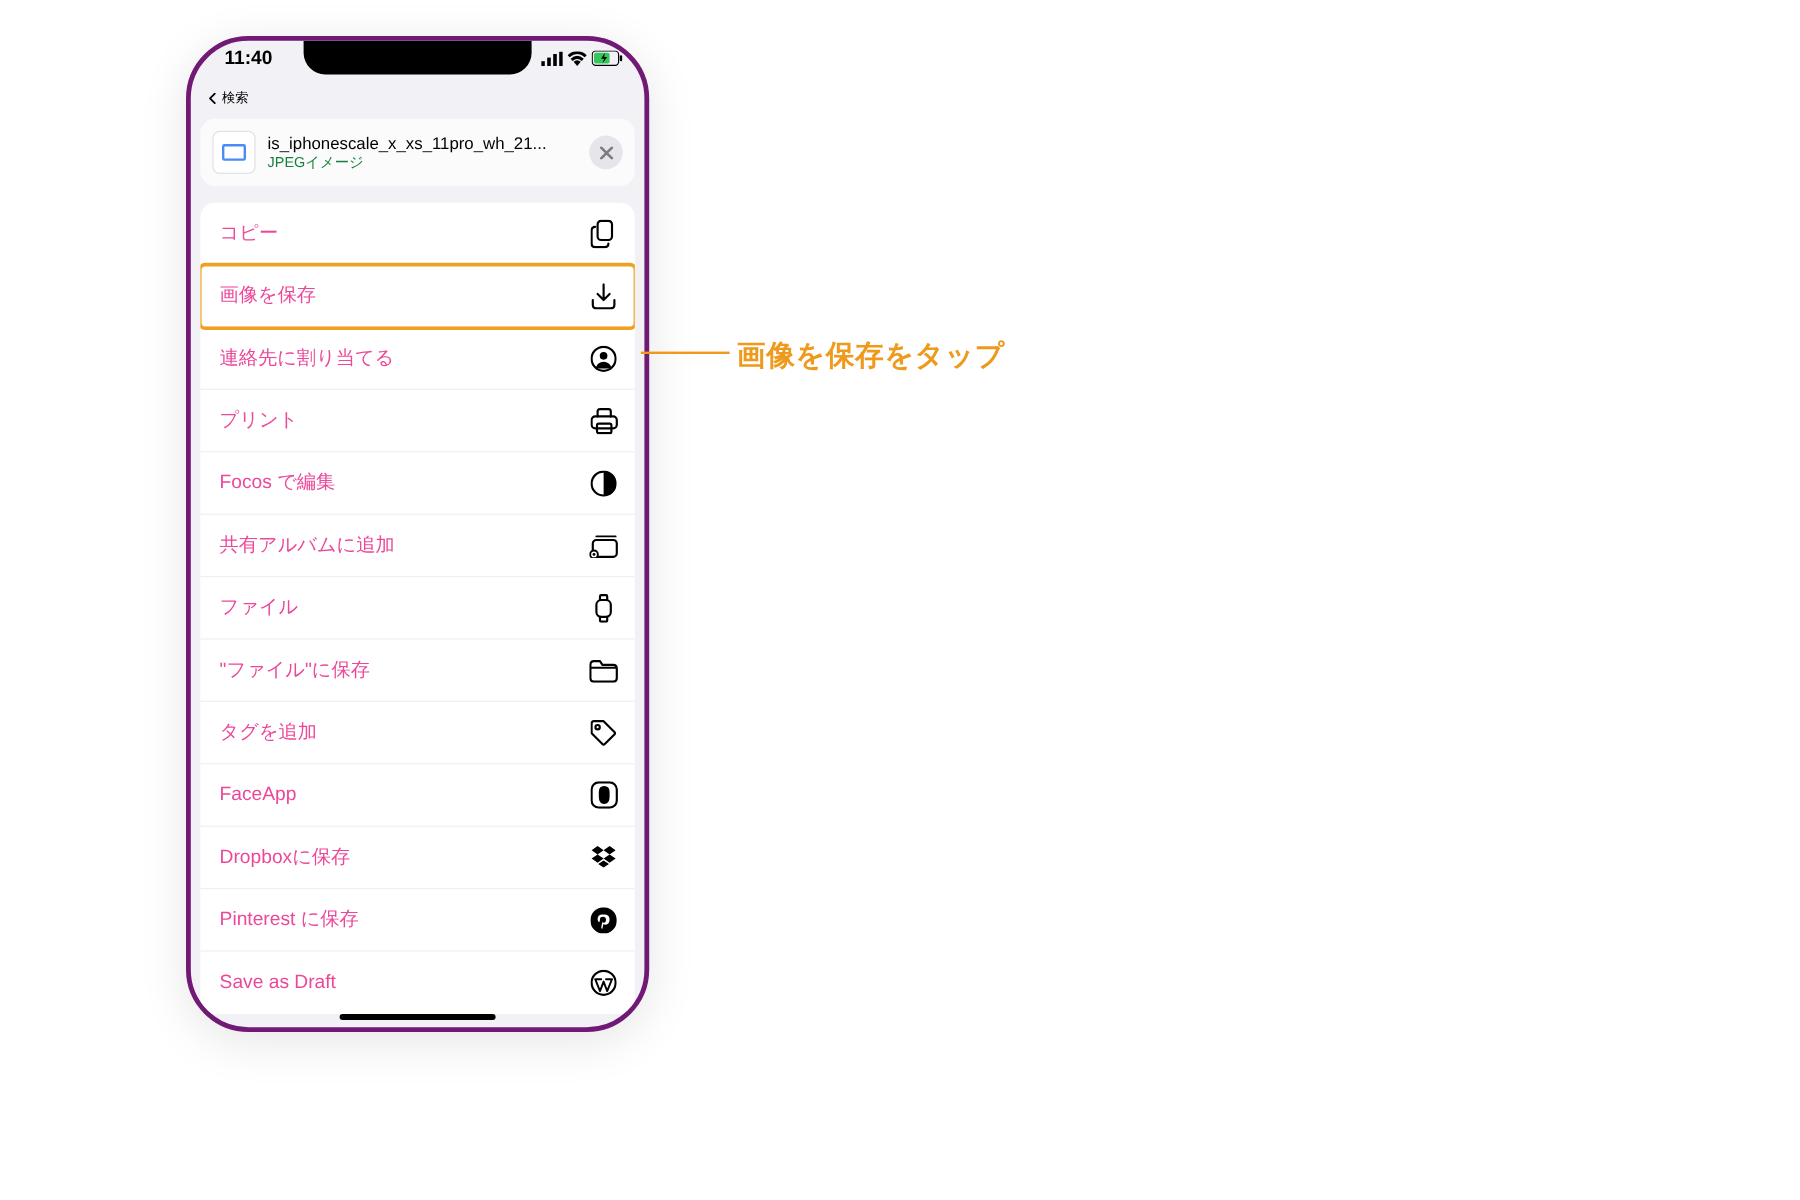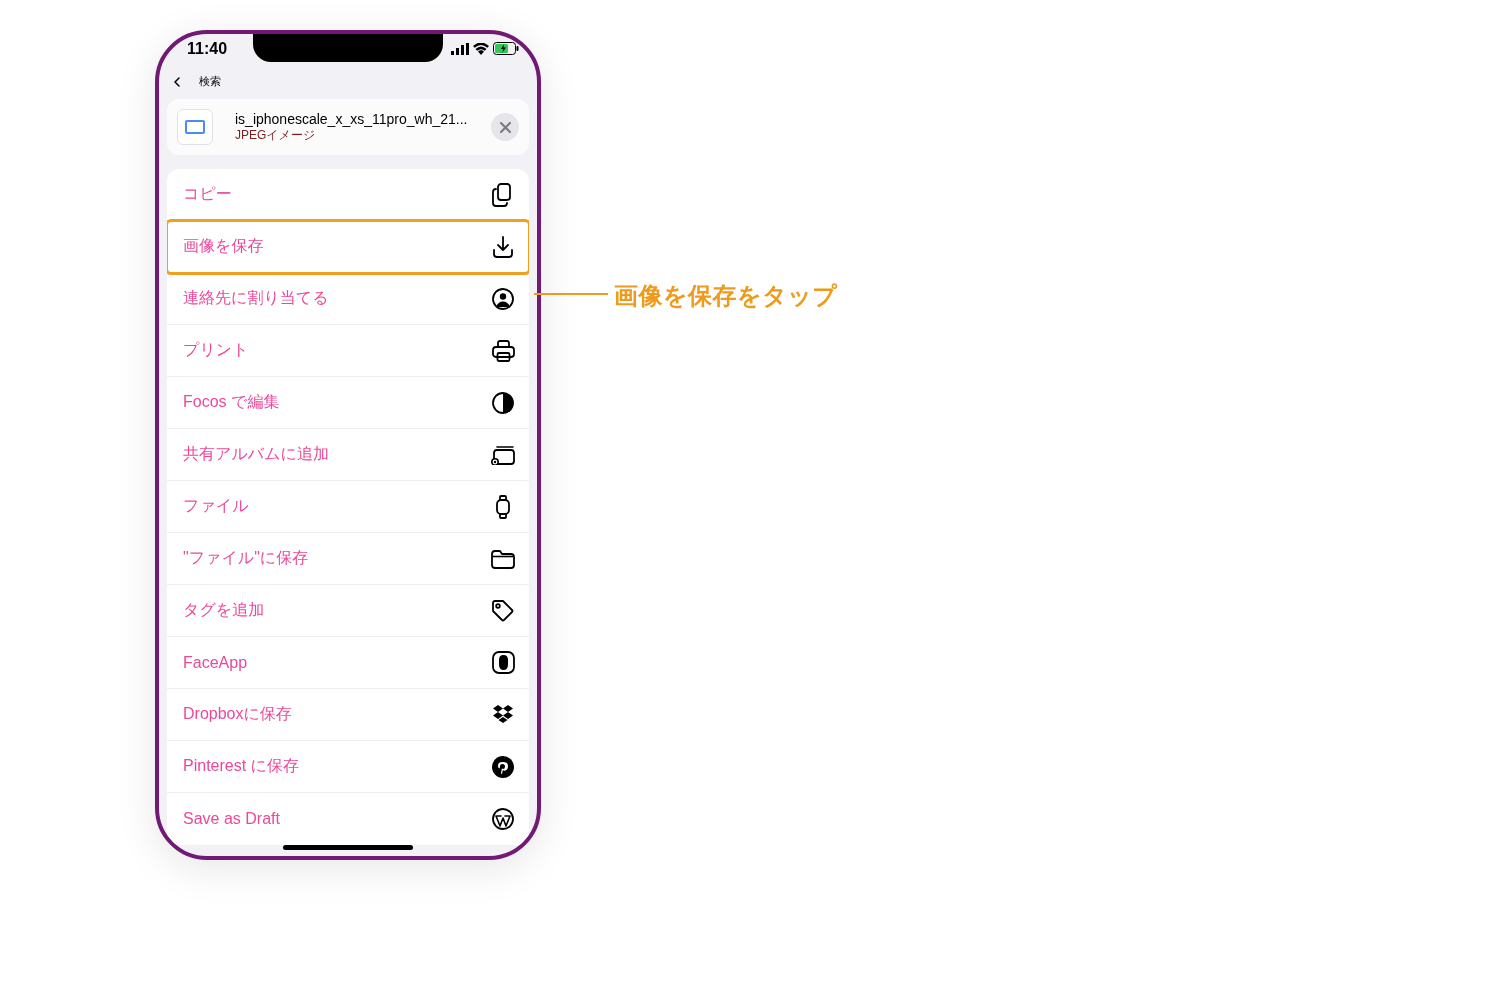--- a/index.html
+++ b/index.html
@@ -40,45 +40,45 @@
     font-weight: 600;
     font-size: 16px;
   }
   .status-time { position: absolute; left: 28px; top: 6px; }
   .status-icons { position: absolute; right: 18px; top: 8px; display: flex; align-items: center; gap: 4px; }
   .back-line {
     font-size: 11px;
     padding: 0 0 4px 14px;
     display: flex;
     align-items: center;
-    gap: 18px;
+    gap: 4px;
   }
   .share-header {
     margin: 6px 8px 8px 8px;
     background: rgba(255,255,255,0.7);
     border-radius: 12px;
     padding: 10px 10px;
     display: flex;
     align-items: center;
-    gap: 22px;
+    gap: 10px;
   }
   .file-thumb {
     width: 36px; height: 36px;
     background: #fff;
     border: 1px solid #e2e2e6;
     border-radius: 6px;
     display: flex; align-items: center; justify-content: center;
     font-size: 18px;
   }
   .file-thumb-inner {
     width: 20px; height: 14px; border: 2px solid #4b8bf5; border-radius: 2px;
   }
   .file-meta { flex: 1; min-width: 0; }
   .file-name { font-size: 14px; font-weight: 500; white-space: nowrap; overflow: hidden; text-overflow: ellipsis; }
-  .file-type { font-size: 12px; color: #7f1d1d; }
+  .file-type { font-size: 12px; color: #15803d; }
   .close-btn {
     width: 28px; height: 28px; border-radius: 50%;
     background: #e5e5ea; display: flex; align-items: center; justify-content: center;
     font-size: 15px; color: #636366; font-weight: 600;
   }
   .list {
     margin: 14px 8px 0 8px;
     background: #fff;
     border-radius: 12px;
     overflow: hidden;

